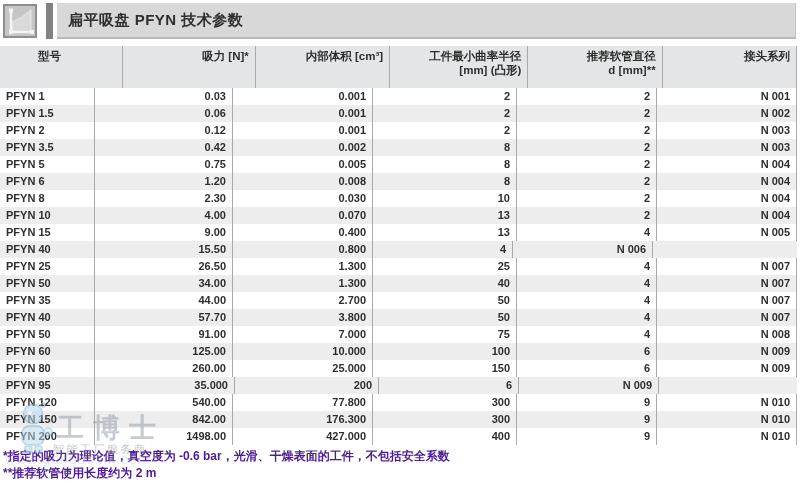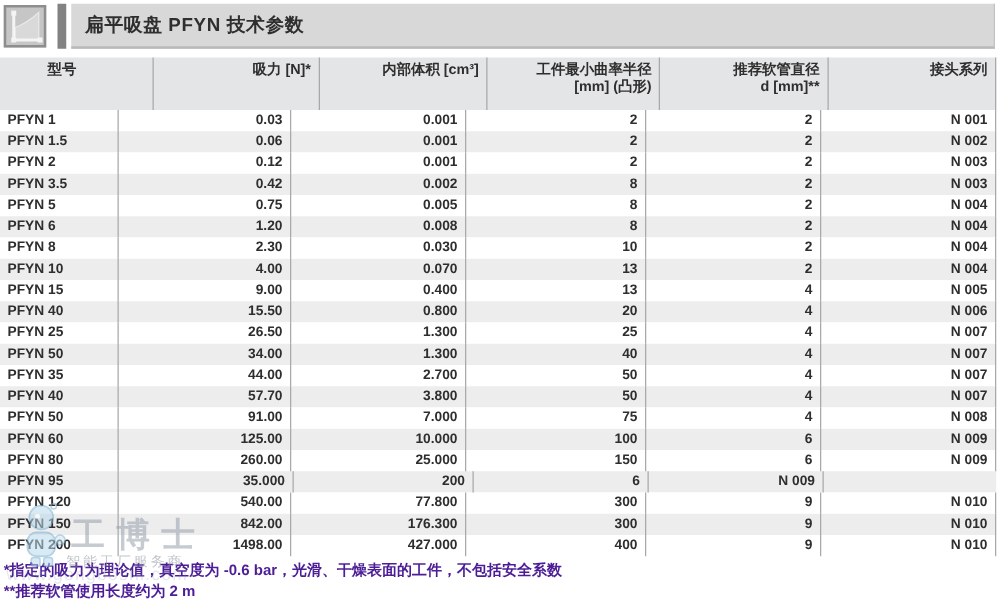--- a/index.html
+++ b/index.html
@@ -164,21 +164,20 @@
         <div class="cell c1">9.00</div>
         <div class="cell c2">0.400</div>
         <div class="cell c3">13</div>
         <div class="cell c4">4</div>
         <div class="cell c5">N 005</div>
       </div>
       <div class="trow alt">
         <div class="cell c0">PFYN 40</div>
         <div class="cell c1">15.50</div>
         <div class="cell c2">0.800</div>
-        <div class="cell c3">20</div>
         <div class="cell c4">4</div>
         <div class="cell c5">N 006</div>
       </div>
       <div class="trow">
         <div class="cell c0">PFYN 25</div>
         <div class="cell c1">26.50</div>
         <div class="cell c2">1.300</div>
         <div class="cell c3">25</div>
         <div class="cell c4">4</div>
         <div class="cell c5">N 007</div>

